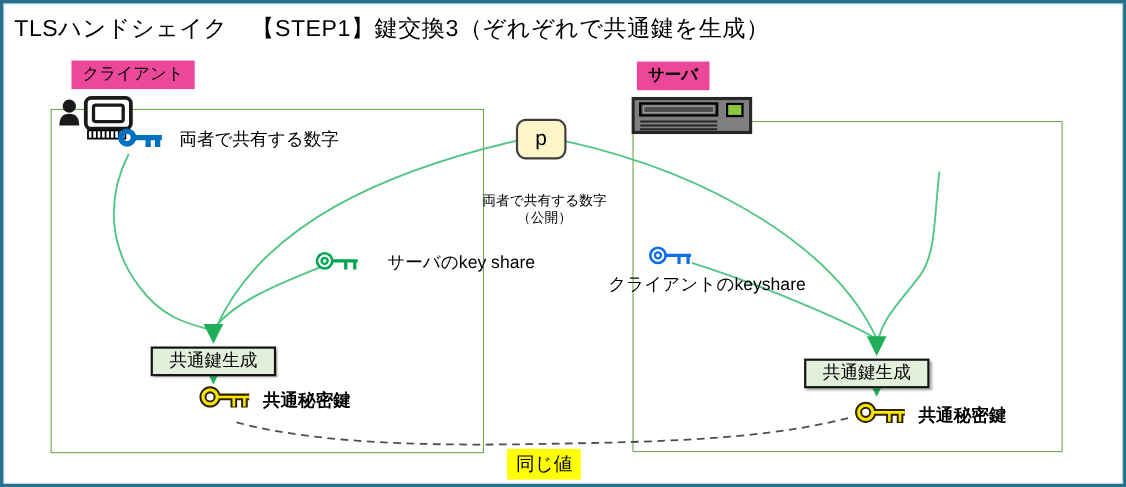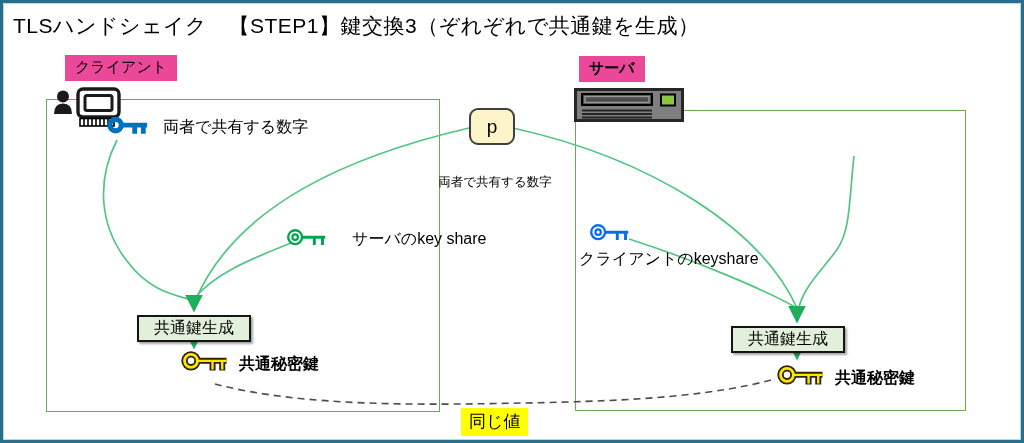--- a/index.html
+++ b/index.html
@@ -109,27 +109,28 @@
     <span>サーバのkey share</span>
   </div>
 
   <div class="abs icon" style="left:586px;top:219px;">
     <svg width="42" height="24" viewBox="0 0 46 26">
       <circle cx="10" cy="11" r="7.6" fill="none" stroke="#0B6FE8" stroke-width="2.6"></circle>
       <circle cx="10" cy="11" r="3" fill="none" stroke="#0B6FE8" stroke-width="2.4"></circle>
       <path d="M18 11 H43 M31 11 V19.5 M40 11 V19.5" fill="none" stroke="#0B6FE8" stroke-width="3.2"></path>
     </svg>
   </div>
-  <div class="abs note" style="left:576px;top:246px;">クライアントのkeyshare</div>
+  <div class="abs note" style="left:550px;top:246px;">クライアントのkeyshare</div>
 
   <div class="abs pbox">
     <span>p</span>
   </div>
   <div class="abs pdesc">
     <div>両者で共有する数字</div>
+    <div>（公開）</div>
   </div>
 
   <div class="abs keygen kg-left">共通鍵生成</div>
   <div class="abs keygen kg-right">共通鍵生成</div>
 
   <div class="abs icon" style="left:176px;top:346px;">
     <svg width="52" height="28" viewBox="0 0 46 26">
       <circle cx="10" cy="11" r="6" fill="none" stroke="#2b2400" stroke-width="6"></circle>
       <path d="M16.5 11 H43 M30 11 V20 M39 11 V20" fill="none" stroke="#2b2400" stroke-width="5.6"></path>
       <circle cx="10" cy="11" r="6" fill="none" stroke="#FFE600" stroke-width="2.6"></circle>

